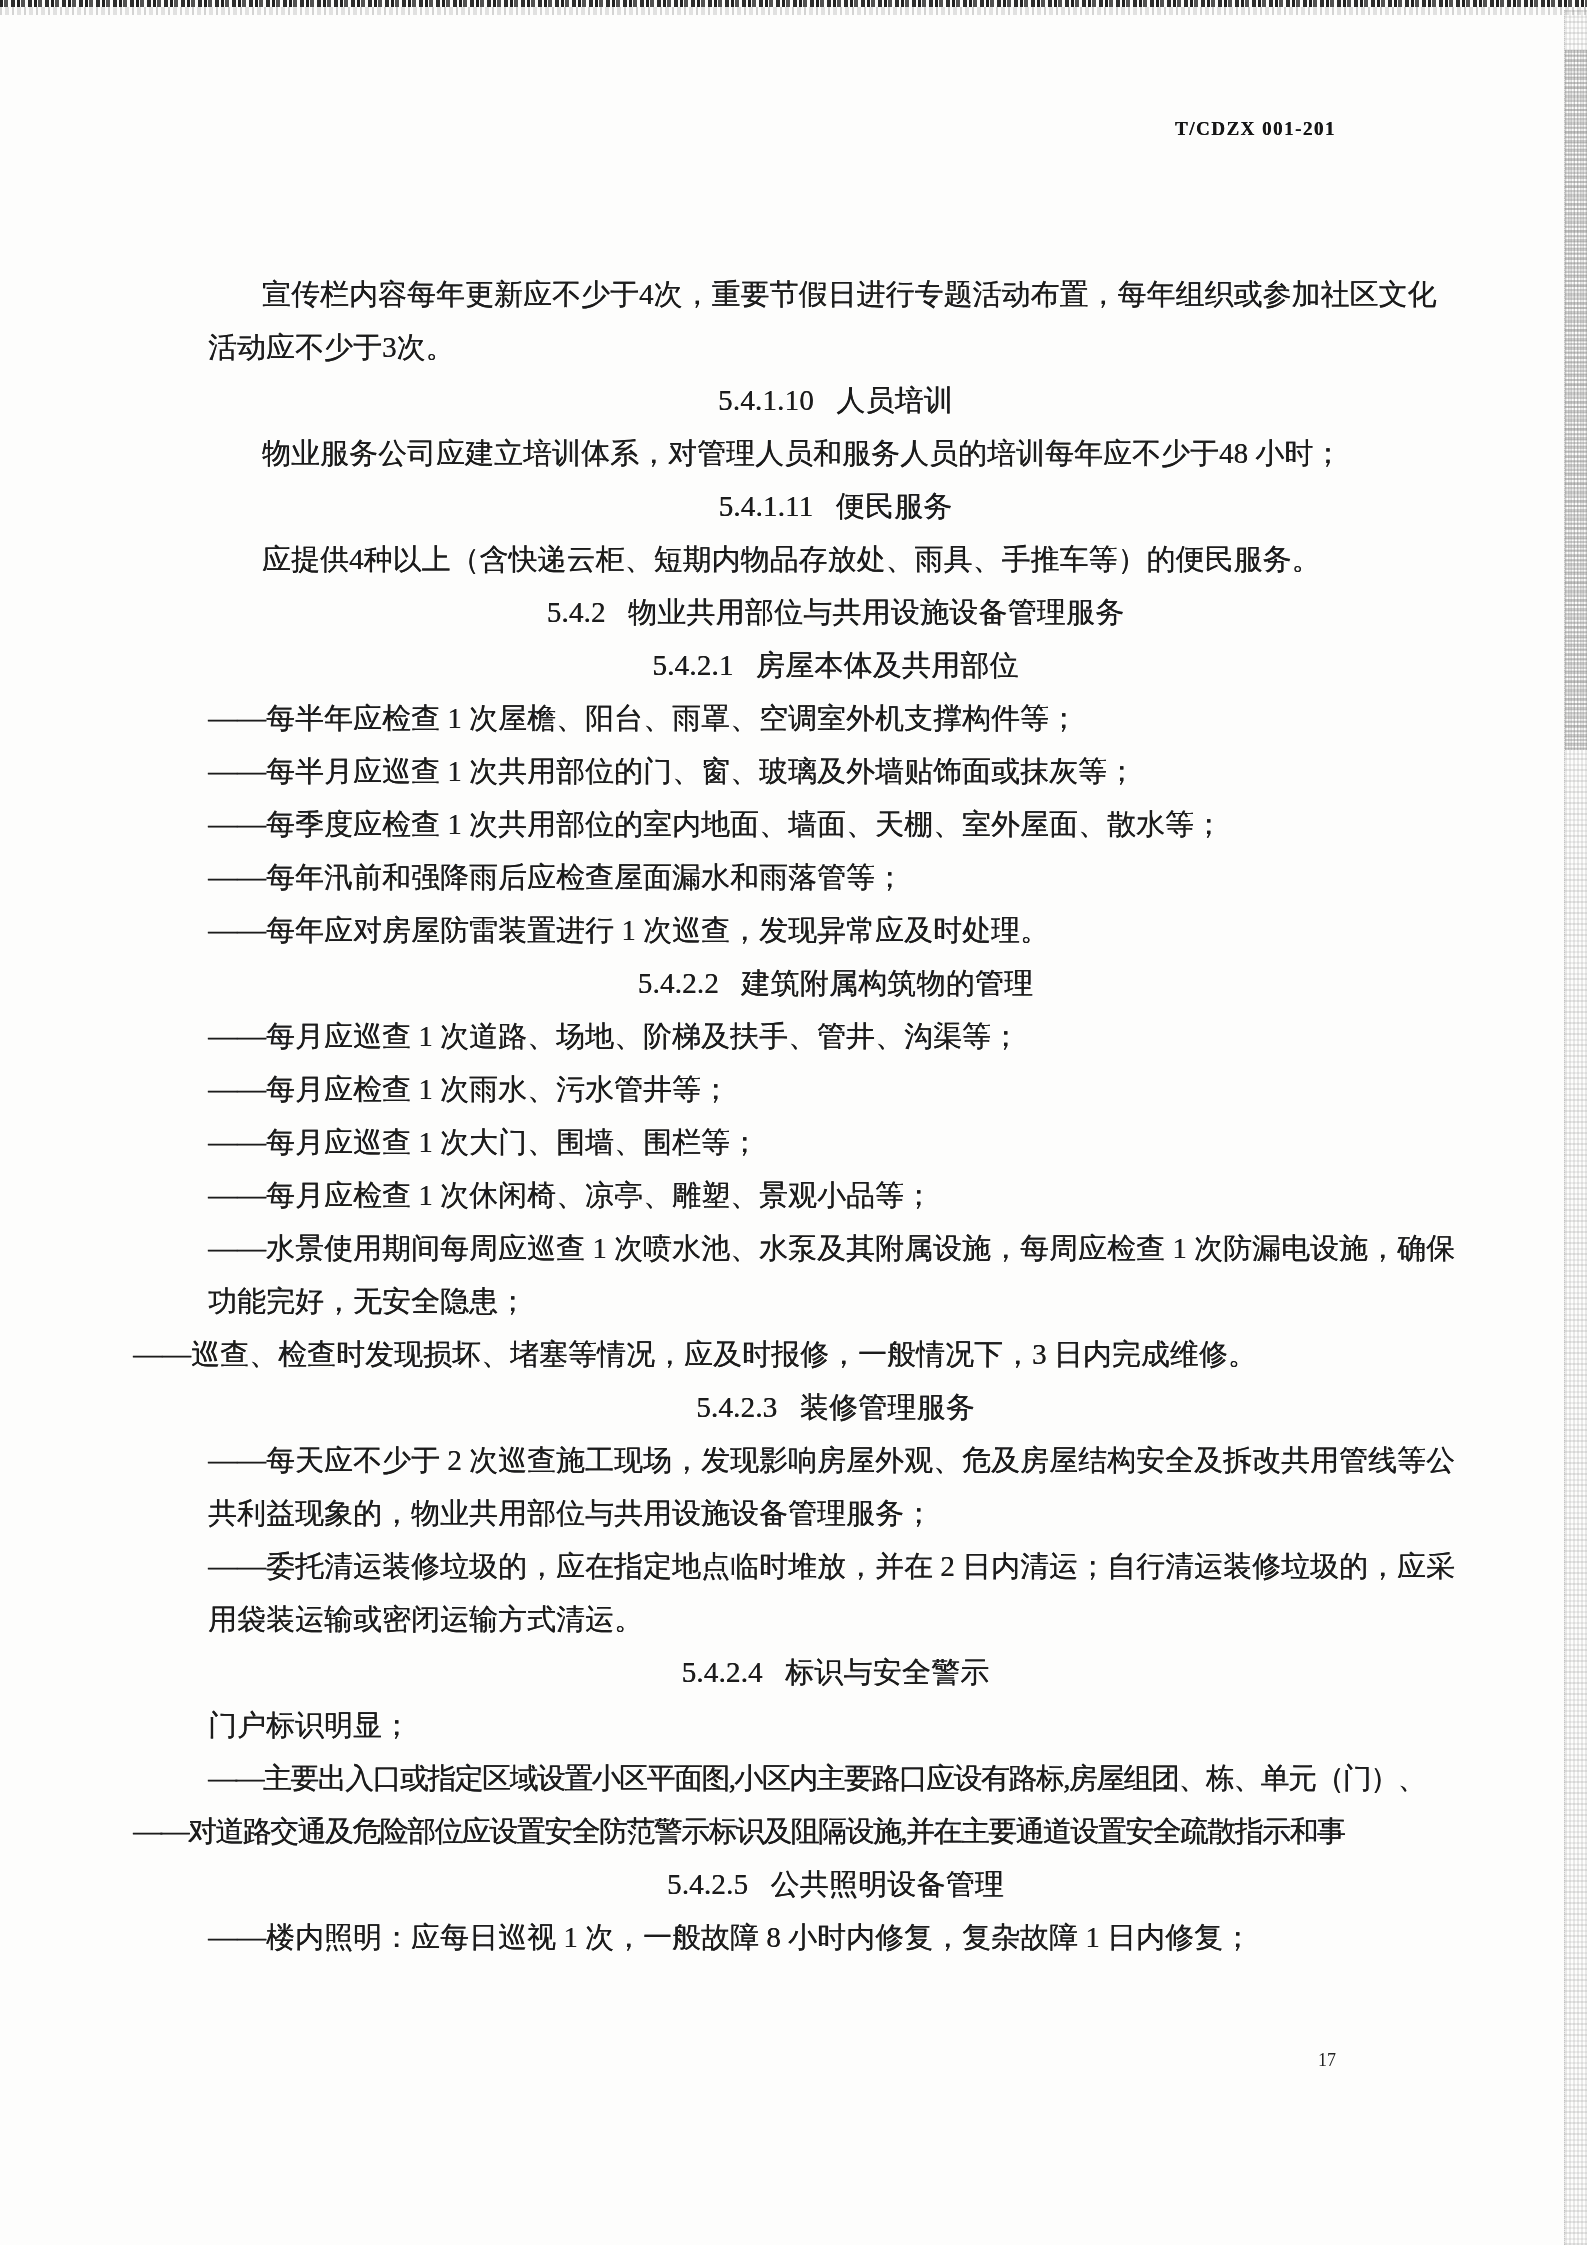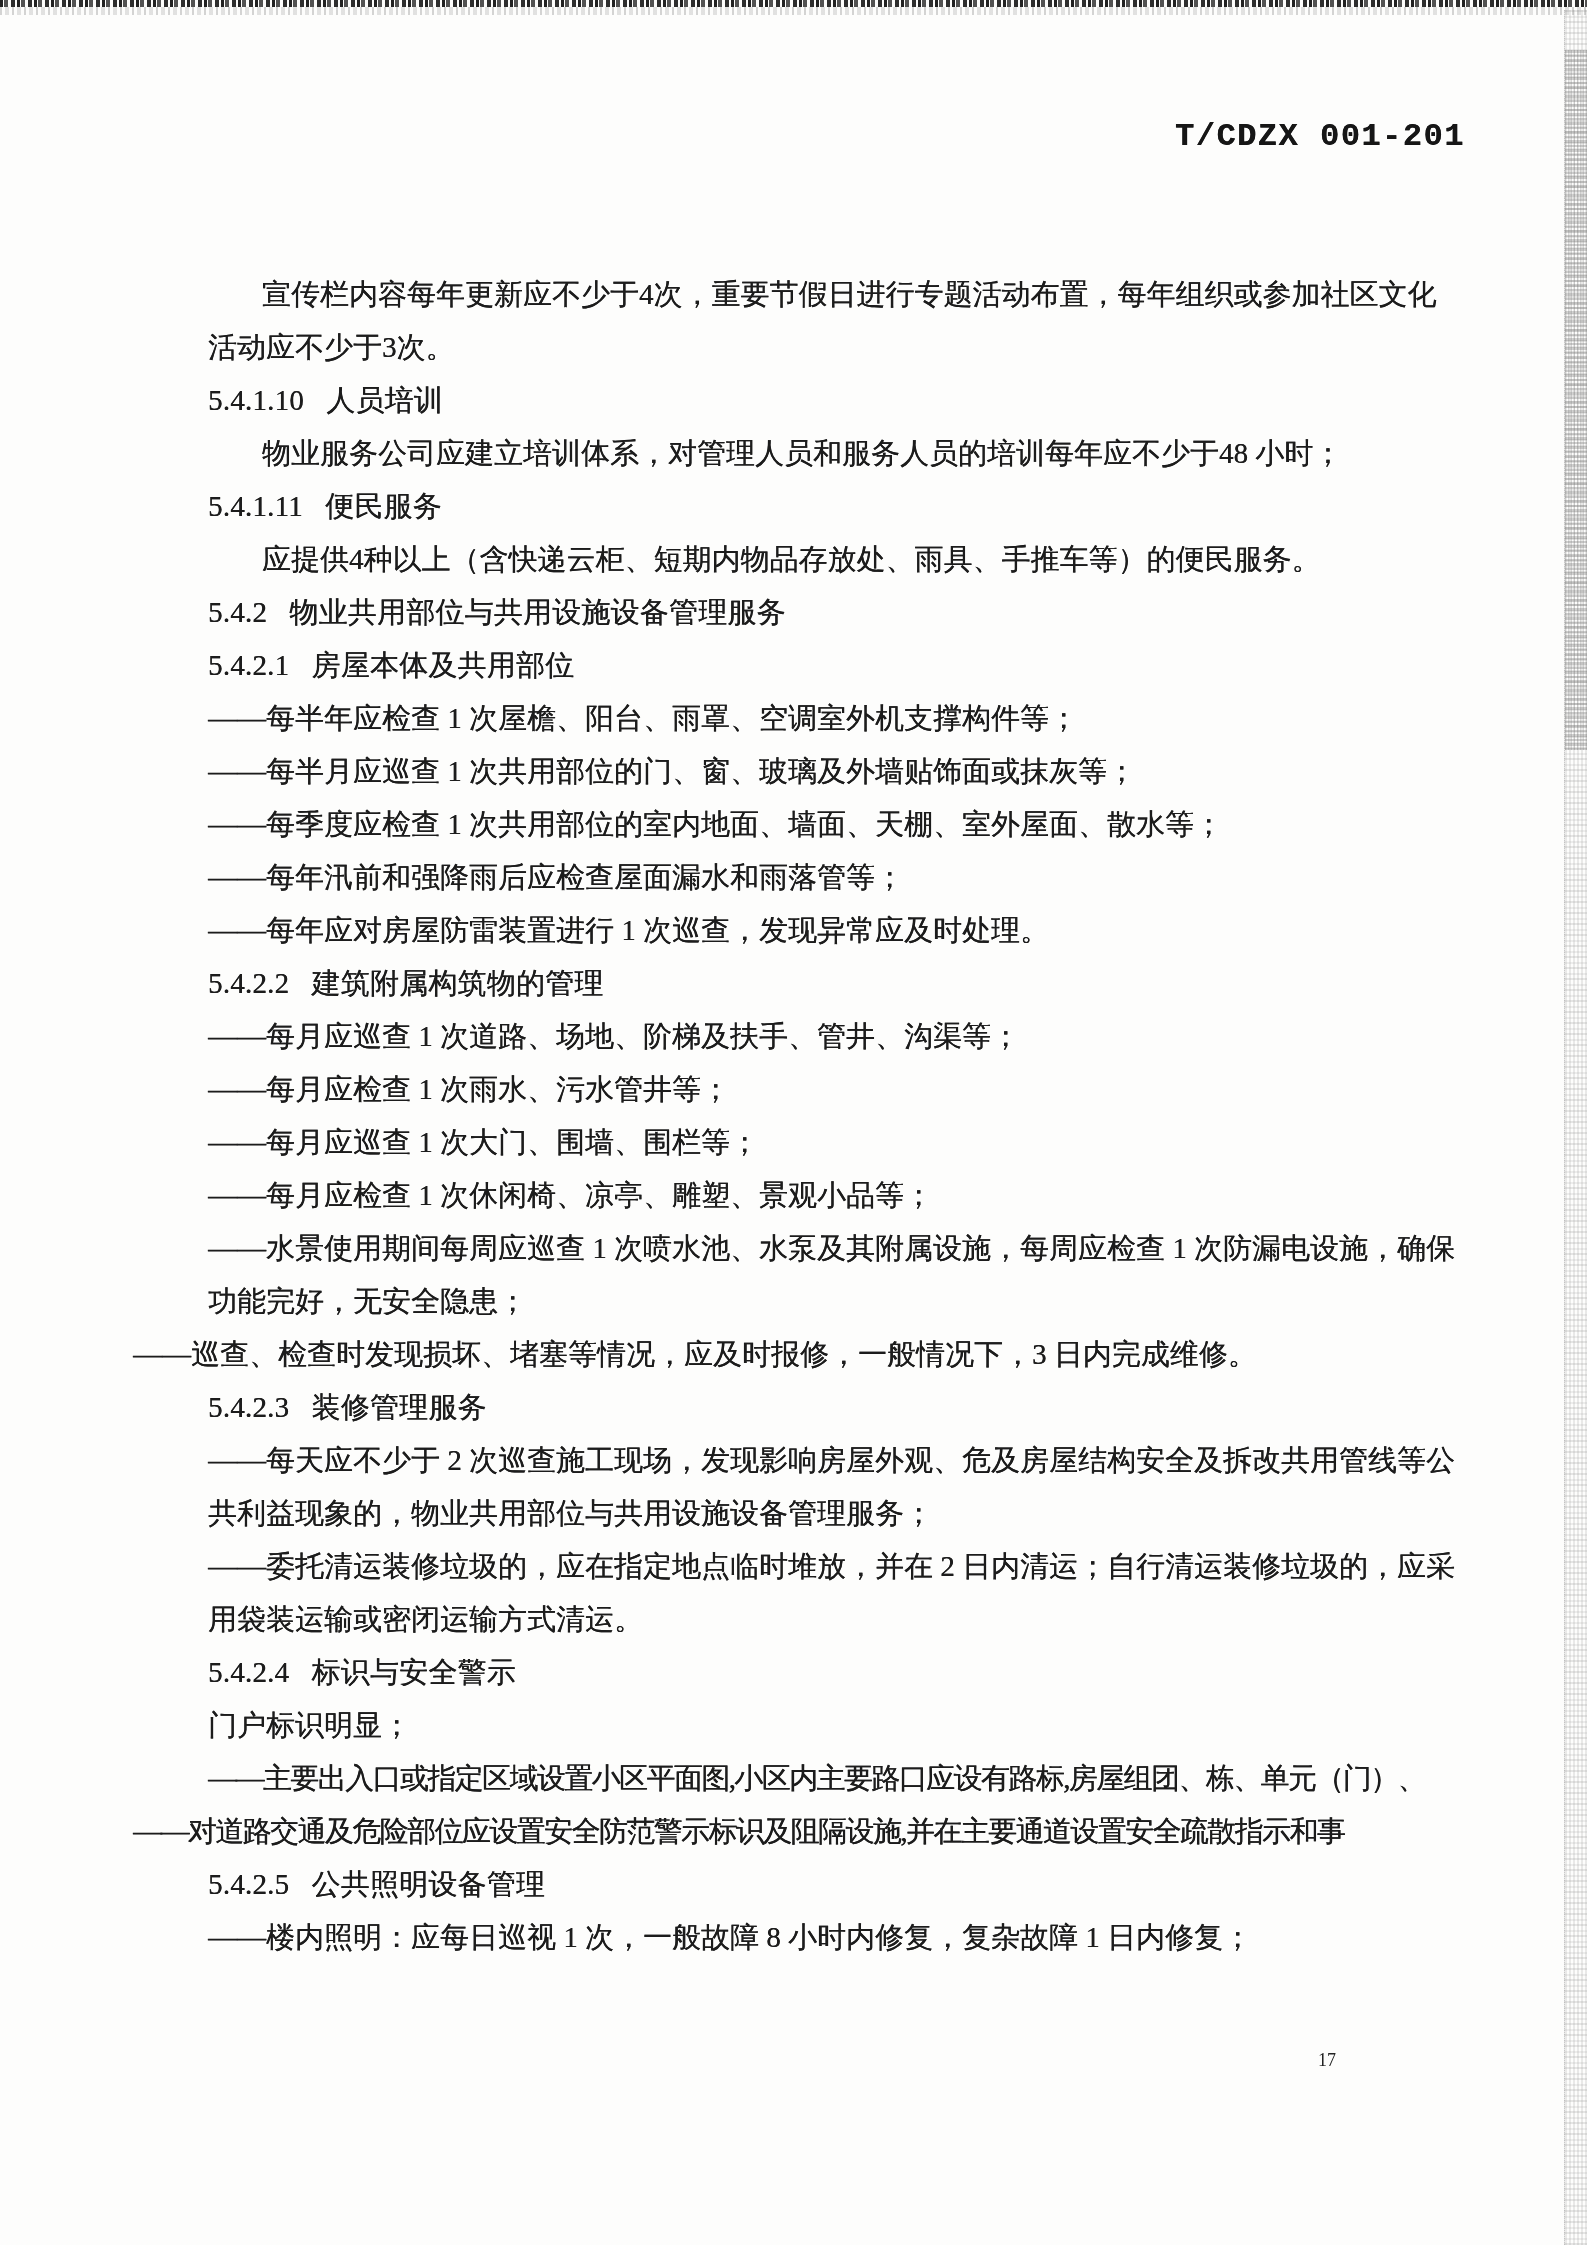--- a/index.html
+++ b/index.html
@@ -34,43 +34,43 @@
   }
   .scan-right::before{
     content:"";position:absolute;top:40px;left:0;width:100%;height:700px;
     background:
       repeating-linear-gradient(0deg, rgba(80,80,80,.35) 0 2px, transparent 2px 4px, rgba(60,60,60,.3) 4px 7px, transparent 7px 9px),
       repeating-linear-gradient(90deg, rgba(90,90,90,.3) 0 1px, transparent 1px 3px);
   }
   
   .header-code{
     position:absolute;left:1175px;top:118px;
-    font-family:Liberation Mono, monospace;
-    font-weight:bold;font-size:32px;letter-spacing:1.5px;
+    font-family:Liberation Serif, serif;
+    font-weight:bold;font-size:19px;letter-spacing:1.5px;
     color:#161616;
     text-shadow:0.3px 0 0 currentColor;
   }
   .page-number{
     position:absolute;left:1318px;top:2050px;
     font-size:18px;color:#222;
   }
   
   .content{
     position:absolute;left:188px;top:268px;width:1275px;
   }
   .line{
     height:53px;line-height:53px;
     font-size:29px;
     white-space:pre;
     text-shadow:0.35px 0 0 currentColor; 
     margin-left:20px;
   }
   .line.para{padding-left:54px;}
   .line.dash-out{margin-left:-55px;}
-  .line.heading{letter-spacing:.2px;}
+  .line.heading{letter-spacing:.2px;text-align:center;}
   .line.tight{letter-spacing:-1.6px;}
 </style>
 </head>
 <body>
 
 <div class="page">
   <div class="scan-top"></div>
   <div class="scan-right"></div>
 
   <div class="header-code">T/CDZX 001-201</div>

